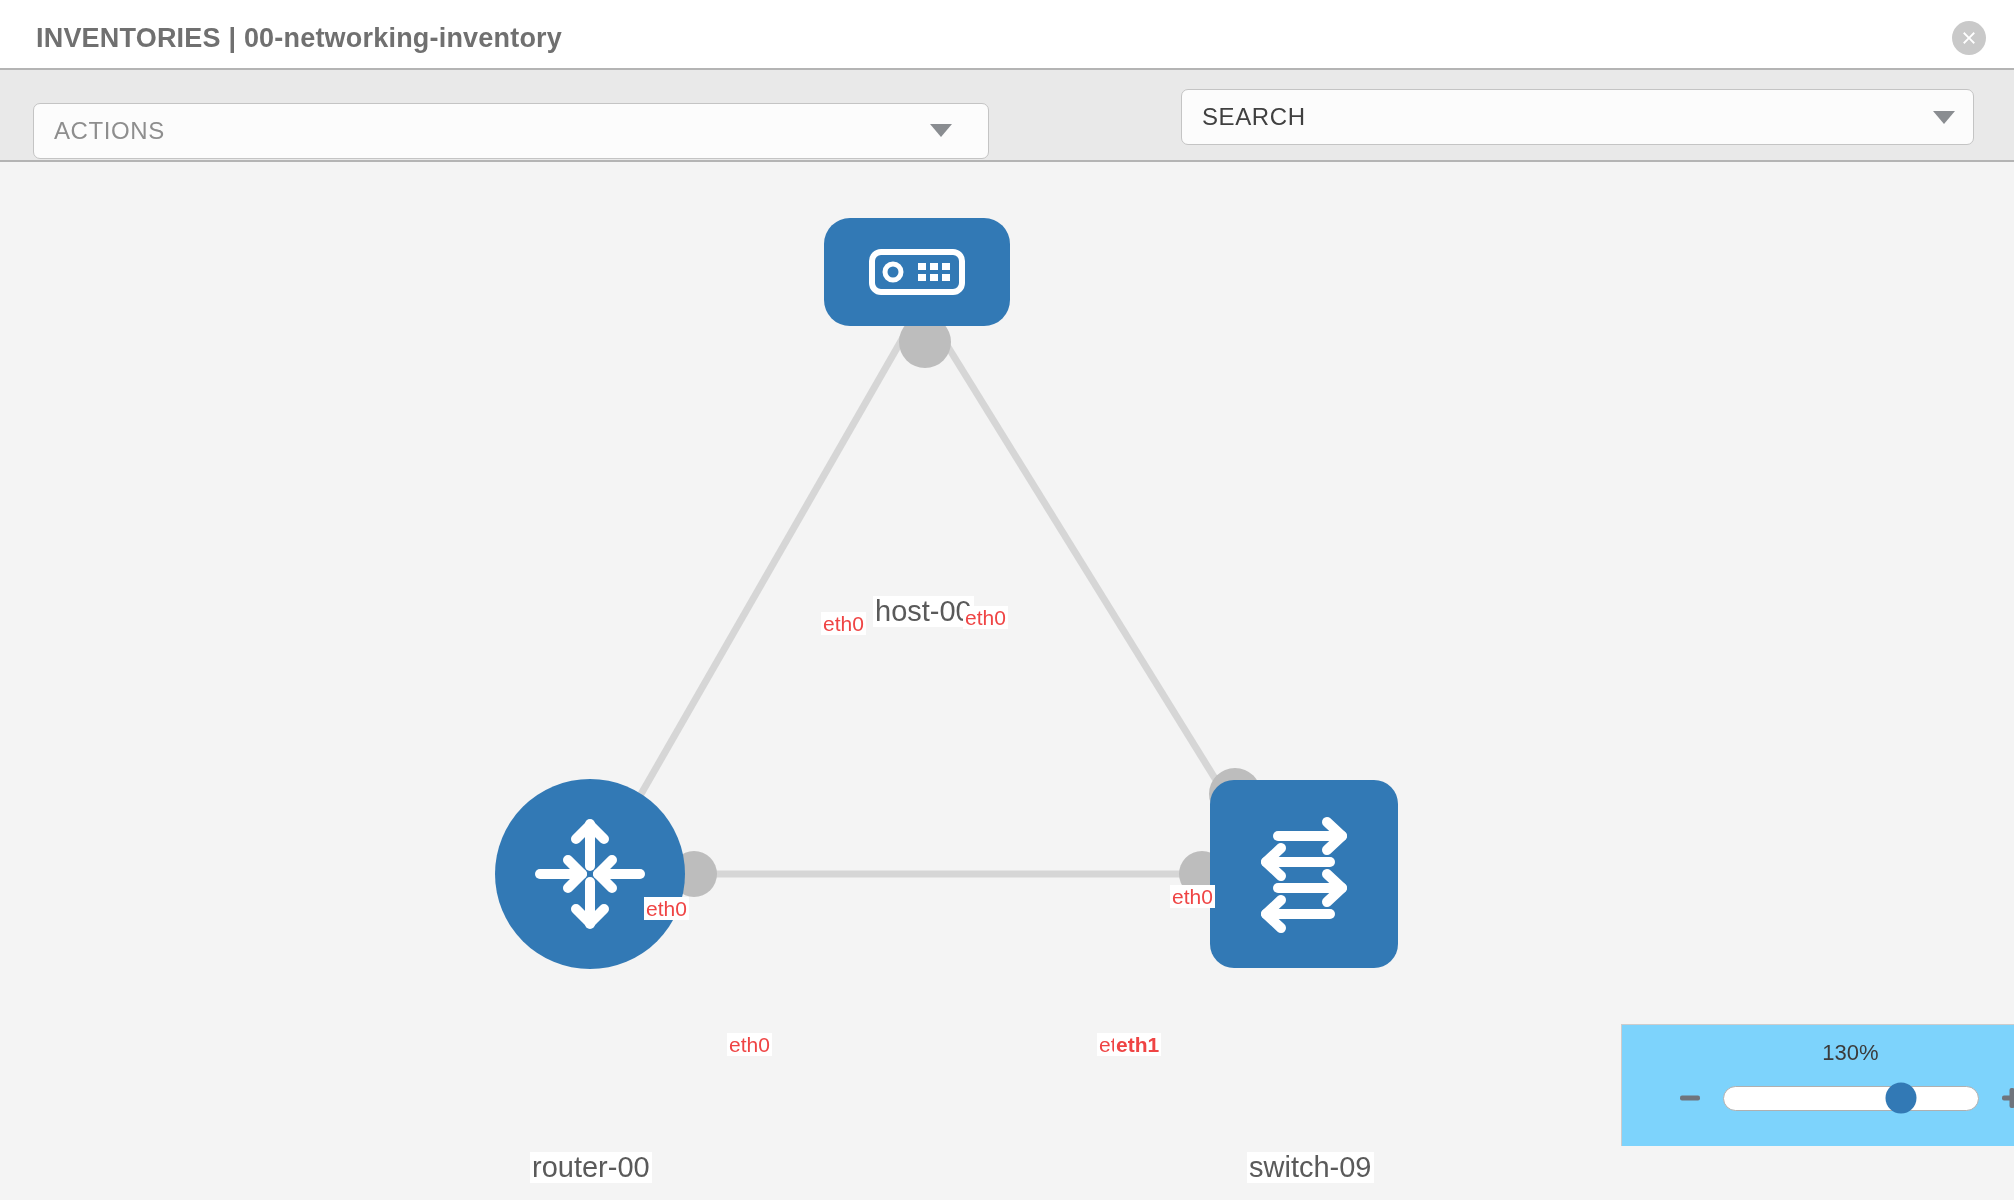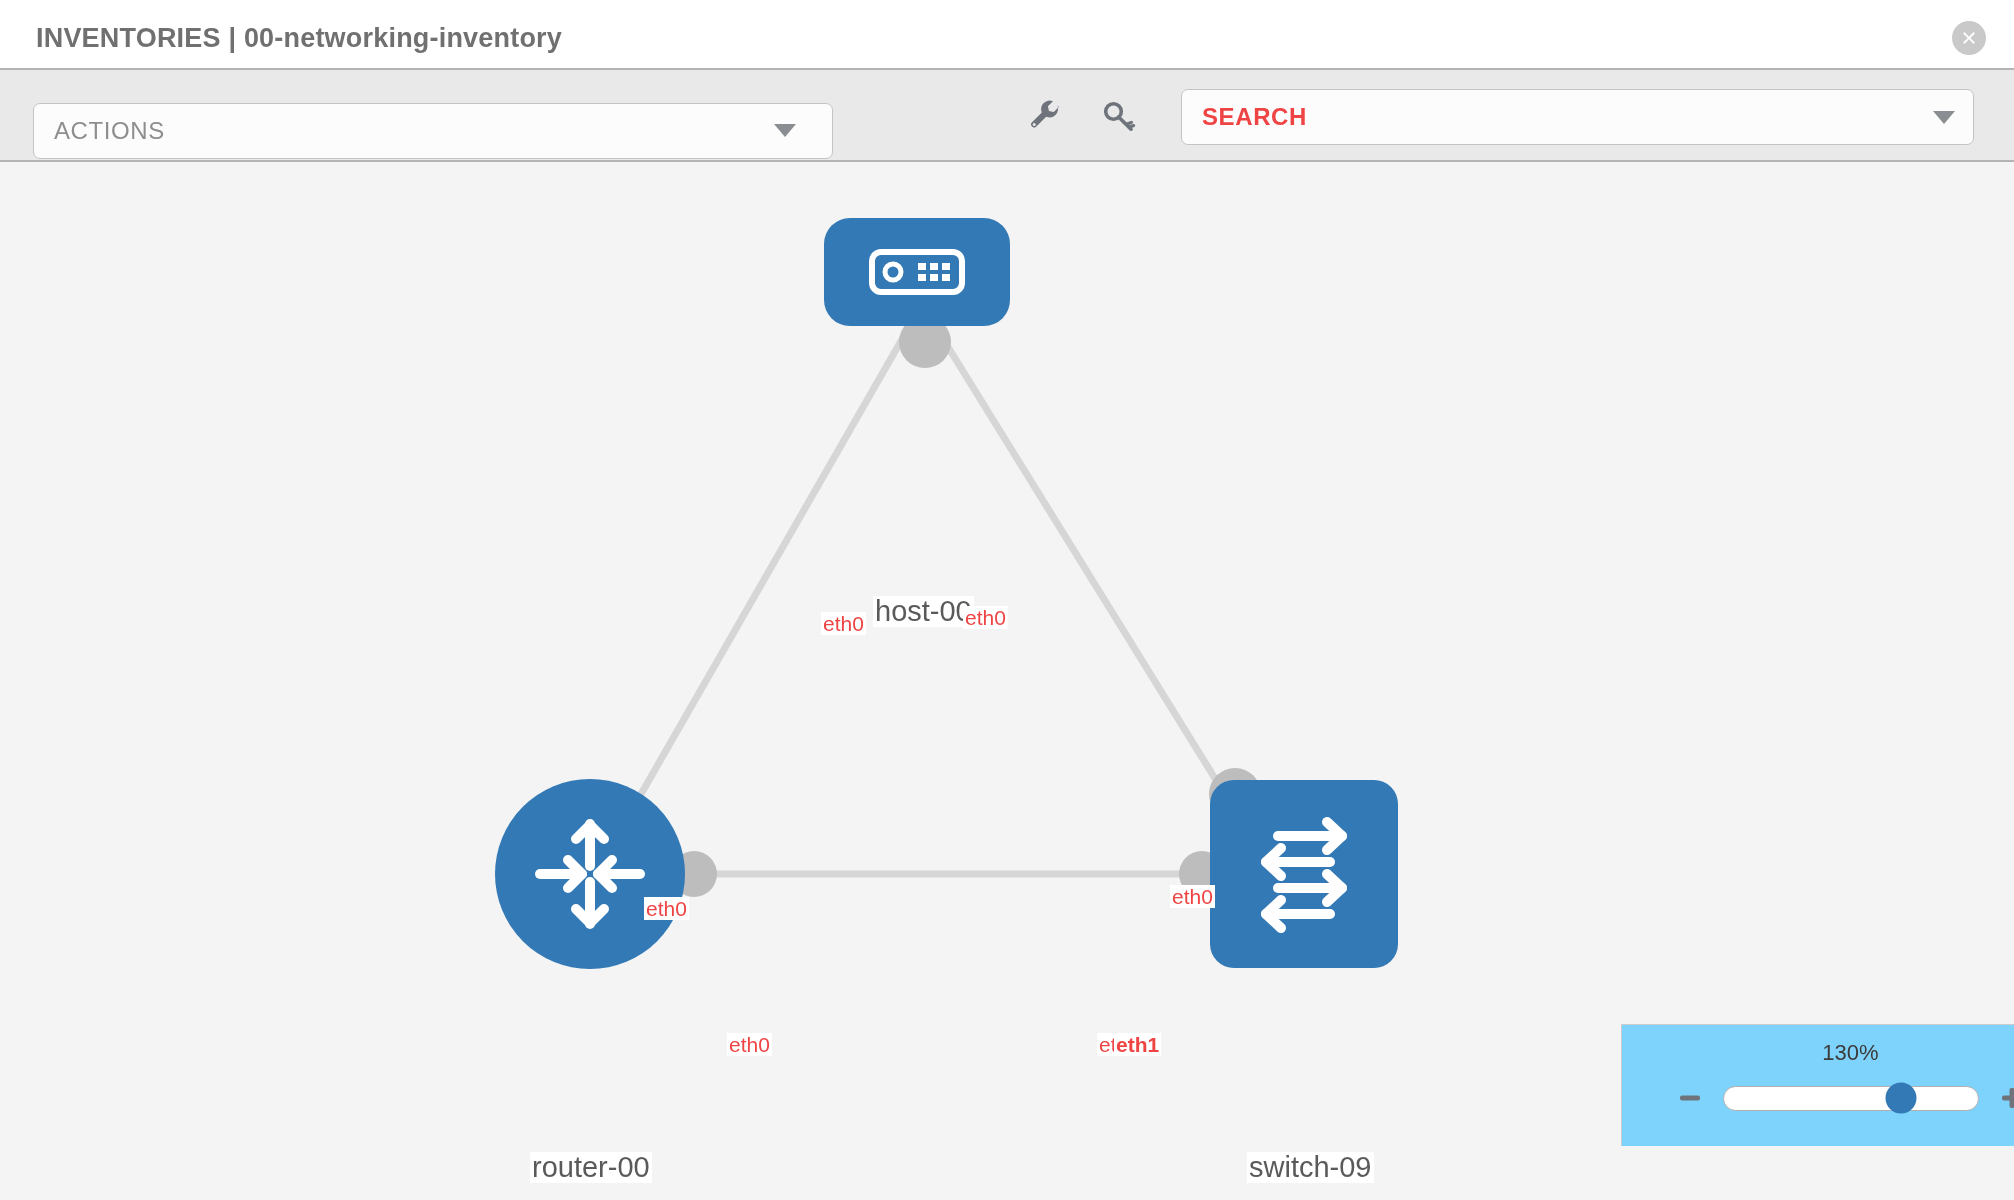--- a/index.html
+++ b/index.html
@@ -60,21 +60,21 @@
     width: 2014px;
     height: 94px;
     background: #e9e9e9;
     border-top: 2px solid #b4b4b4;
     border-bottom: 2px solid #b4b4b4;
     display: flex;
     align-items: center;
   }
   .actions-select {
     margin-left: 33px;
-    width: 800px;
+    width: 956px;
     height: 56px;
     background: #fcfcfc;
     border: 1.5px solid #c4c4c4;
     border-radius: 7px;
     display: flex;
     align-items: center;
     justify-content: space-between;
     padding: 0 36px 0 20px;
     cursor: pointer;
     margin-top: 31px;
@@ -117,23 +117,22 @@
     border: 1.5px solid #c4c4c4;
     border-radius: 7px;
     display: flex;
     align-items: center;
     justify-content: space-between;
     padding: 0 18px 0 20px;
     cursor: text;
   }
   .search-placeholder {
     font-size: 24px;
-    color: #ef4444;
+    color: #404040;
     letter-spacing: 0.6px;
-    font-weight: bold;
   }
 
   
   .canvas {
     position: absolute;
     left: 0; top: 162px;
     width: 2014px;
     height: 1038px;
     background: #f4f4f4;
     overflow: hidden;

